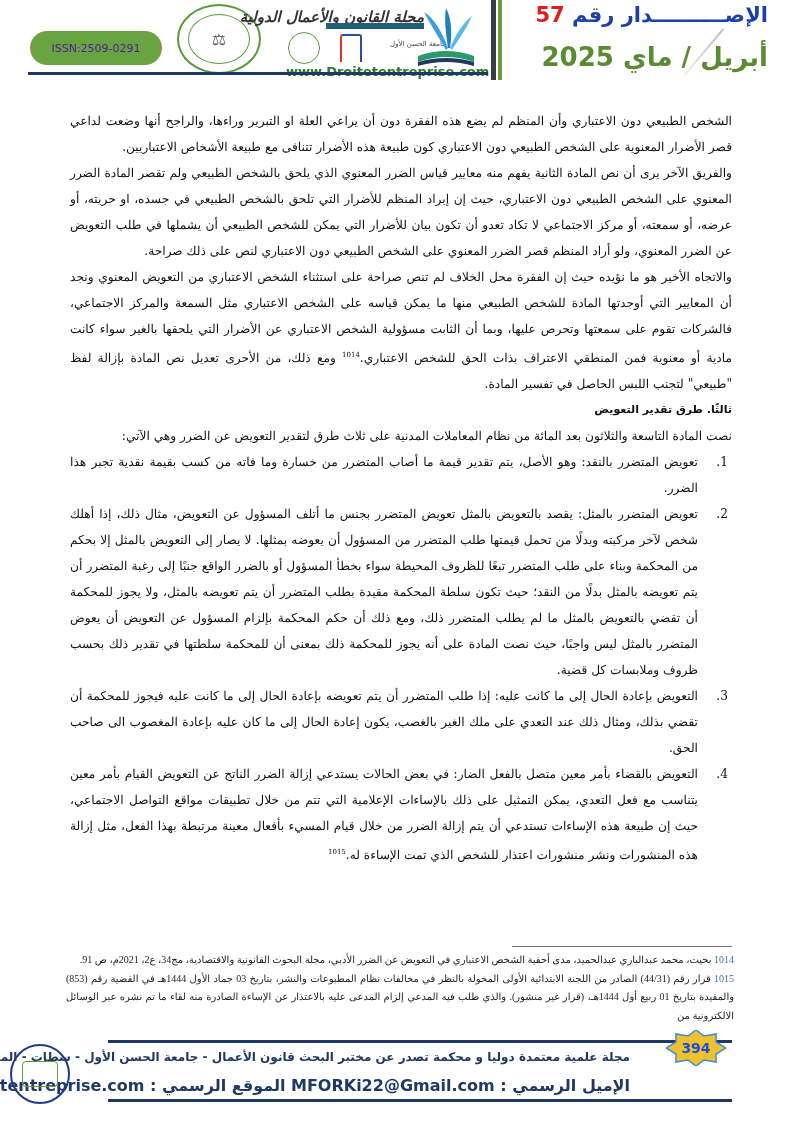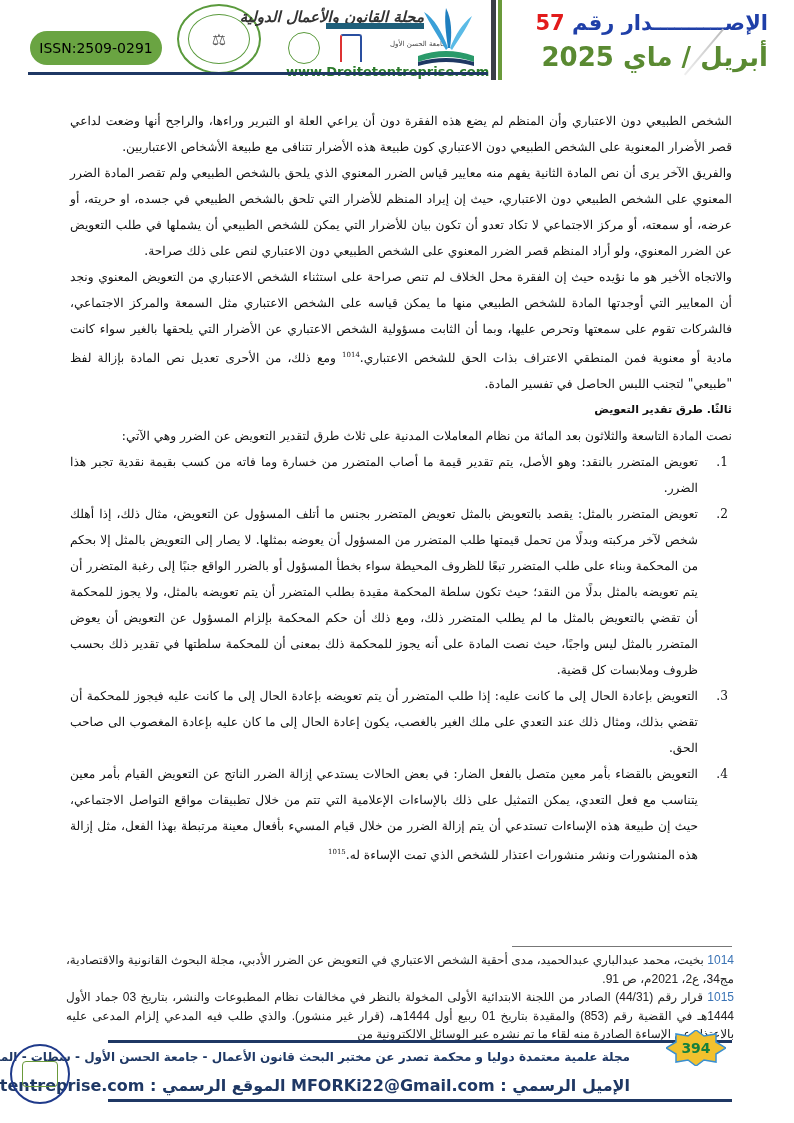--- a/index.html
+++ b/index.html
@@ -1,53 +1,53 @@
 <!DOCTYPE html>
 <html><head>
 <meta charset="utf-8">
 <style>
   html,body{margin:0;padding:0;background:#fff;}
   body{width:794px;height:1123px;position:relative;overflow:hidden;font-family:"DejaVu Sans",sans-serif;color:#111;}
   .header{position:absolute;left:0;top:0;width:794px;height:80px;}
-  .issn{position:absolute;left:30px;top:31px;width:132px;height:34px;background:#6aa442;border-radius:17px;color:#000000;font-family:"DejaVu Sans",sans-serif;font-size:14px;display:flex;align-items:center;justify-content:center;}
+  .issn{position:absolute;left:30px;top:31px;width:132px;height:34px;background:#6aa442;border-radius:17px;color:#4c1d95;font-family:"DejaVu Sans",sans-serif;font-size:11px;display:flex;align-items:center;justify-content:center;}
   .seal{position:absolute;left:177px;top:4px;width:84px;height:70px;border-radius:50%;border:2px solid #5a9a3c;box-sizing:border-box;display:flex;align-items:center;justify-content:center;}
   .seal .ring{width:60px;height:48px;border-radius:50%;border:1px solid #5a9a3c;display:flex;align-items:center;justify-content:center;font-size:16px;color:#555;}
   .journal-logo{position:absolute;left:284px;top:6px;width:192px;height:66px;}
   .jl-title{position:absolute;right:52px;top:2px;font-size:15px;color:#333;direction:rtl;font-weight:bold;white-space:nowrap;font-style:italic;}
   .jl-bar{position:absolute;right:52px;top:17px;width:98px;height:6px;background:#1e5f7a;}
   .jl-mini-seal{position:absolute;left:4px;top:26px;width:30px;height:30px;border-radius:50%;border:1px solid #5a9a3c;}
   .jl-castle{position:absolute;left:56px;top:28px;width:18px;height:26px;border:2px solid #2a4fa0;border-bottom:none;border-radius:3px 3px 0 0;border-left-color:#d33;}
   .jl-univ{position:absolute;left:90px;top:34px;font-size:7px;color:#444;direction:rtl;margin-left:16px;}
   .jl-url{position:absolute;left:2px;top:58px;font-size:13px;color:#2a7a2a;font-weight:bold;}
   .jl-book{position:absolute;right:0;top:0;width:60px;height:64px;}
   .header-line{position:absolute;left:28px;top:72px;width:460px;height:3px;background:#1f3864;}
   .vbar1{position:absolute;left:491px;top:0;width:5px;height:80px;background:#3a3f46;}
   .vbar2{position:absolute;left:498px;top:0;width:4px;height:80px;background:#6a9a3a;}
-  .issue{position:absolute;right:26px;top:3px;direction:rtl;font-size:21px;font-weight:bold;color:#1f3fa8;font-family:"DejaVu Sans",sans-serif;white-space:nowrap;margin-top:8px;}
+  .issue{position:absolute;right:26px;top:3px;direction:rtl;font-size:21px;font-weight:bold;color:#1f3fa8;font-family:"DejaVu Sans",sans-serif;white-space:nowrap;}
   .issue .num{color:#e21b1b;}
   .date{position:absolute;right:26px;top:42px;direction:rtl;font-size:26px;font-weight:bold;color:#5a8a32;font-family:"DejaVu Sans",sans-serif;white-space:nowrap;}
   .diag{position:absolute;left:703px;top:22px;width:2px;height:60px;background:linear-gradient(#bbb,#eee);transform:rotate(40deg);}
   .content{position:absolute;left:70px;top:108px;width:662px;direction:rtl;text-align:justify;font-family:"DejaVu Serif",serif;font-size:12.2px;line-height:26px;}
   .content p{margin:0;}
   .content .h{font-weight:bold;font-family:"DejaVu Sans",sans-serif;font-size:11px;}
   .content sup{font-size:7px;}
   ol.list{margin:0;padding:0 34px 0 0;list-style:none;}
   ol.list li{position:relative;margin:0;}
   ol.list li .n{position:absolute;right:-30px;top:0;}
   .fn-line{position:absolute;left:512px;top:946px;width:220px;height:1px;background:#777;}
-  .footnotes{position:absolute;left:66px;top:951px;width:668px;direction:rtl;text-align:justify;font-family:Liberation Sans, sans-serif;font-size:12px;line-height:18.5px;color:#222;}
+  .footnotes{position:absolute;left:66px;top:951px;width:668px;direction:rtl;text-align:justify;font-family:Liberation Serif, serif;font-size:10px;line-height:18.5px;color:#222;}
   .footnotes p{margin:0;}
   .footnotes .fn-num{color:#3a73b5;}
   .footer-line-top{position:absolute;left:108px;top:1040px;width:624px;height:3px;background:#1f3864;}
   .footer-line-bot{position:absolute;left:108px;top:1099px;width:624px;height:3px;background:#1f3864;}
   .footer1{position:absolute;right:164px;top:1050px;direction:rtl;font-family:"DejaVu Sans",sans-serif;font-weight:bold;font-size:12px;color:#1f3864;white-space:nowrap;}
   .footer2{position:absolute;right:164px;top:1076px;direction:rtl;font-family:"DejaVu Sans",sans-serif;font-weight:bold;font-size:16px;color:#1f3864;white-space:nowrap;}
   .page-badge{position:absolute;left:666px;top:1030px;width:60px;height:36px;}
   .page-badge svg{position:absolute;left:0;top:0;}
-  .page-badge span{position:absolute;left:0;top:0;width:60px;height:36px;display:flex;align-items:center;justify-content:center;font-family:"DejaVu Sans",sans-serif;font-weight:bold;font-size:14px;color:#15803d;}
+  .page-badge span{position:absolute;left:0;top:0;width:60px;height:36px;display:flex;align-items:center;justify-content:center;font-family:"DejaVu Sans",sans-serif;font-weight:bold;font-size:14px;color:#1d4ed8;}
   .stamp{position:absolute;left:10px;top:1044px;width:60px;height:60px;border-radius:50%;border:2px solid #1f3a8a;box-sizing:border-box;display:flex;align-items:center;justify-content:center;}
   .stamp .inner{width:34px;height:24px;border:1px solid #6a9a3a;border-radius:4px;}
 </style>
 </head>
 <body>
 
 <div class="header">
   <div class="issn">ISSN:2509-0291</div>
   <div class="seal">
     <div class="ring">⚖</div>

